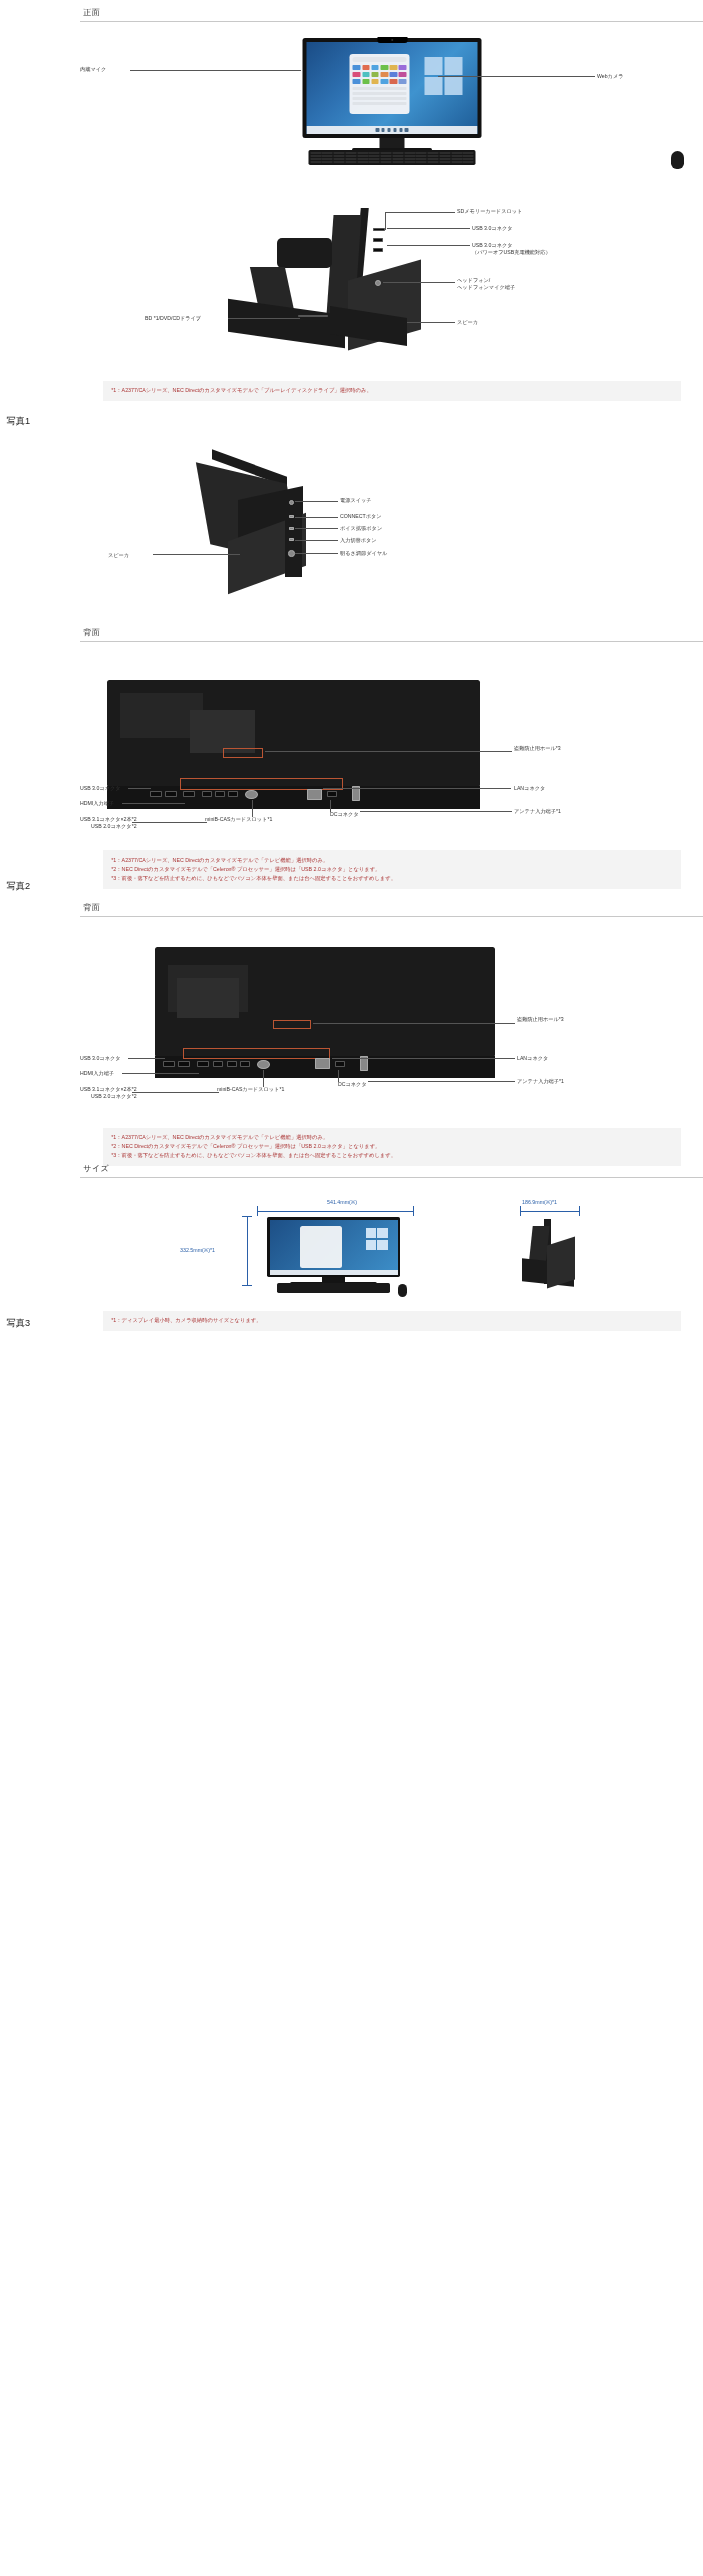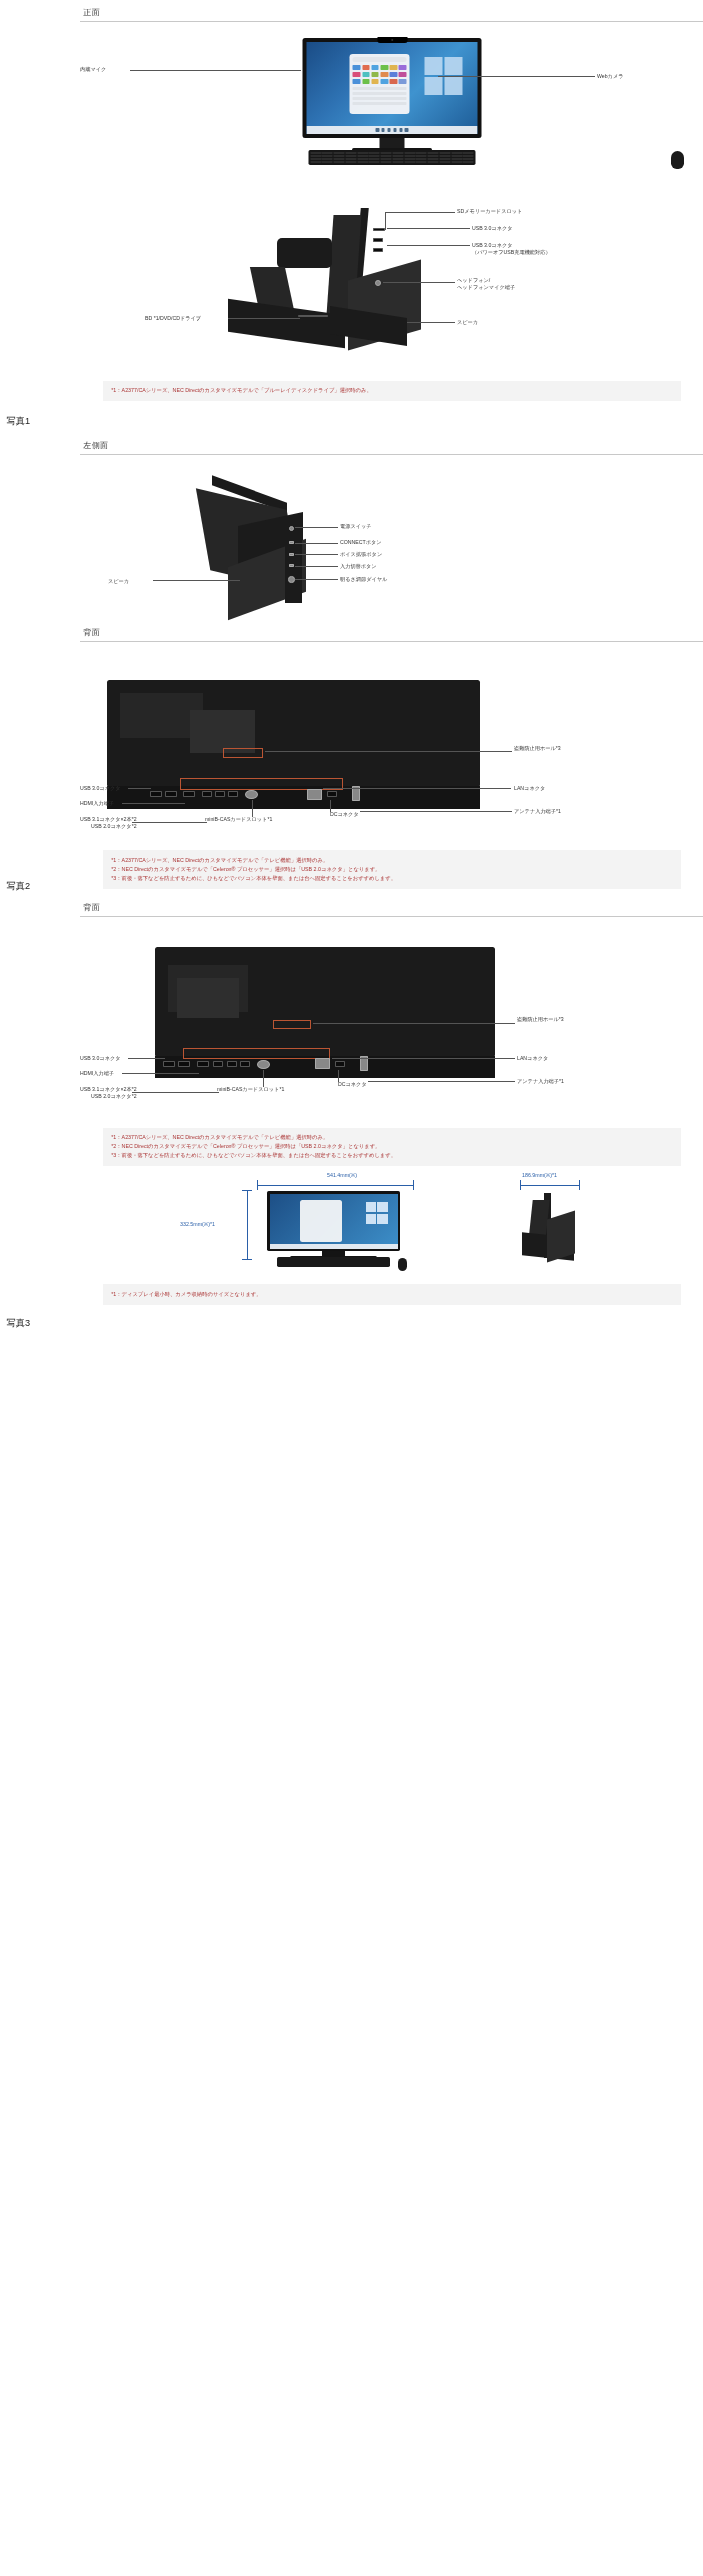--- a/index.html
+++ b/index.html
@@ -323,21 +323,20 @@
     </div>
 
     <div class="note" style="margin:11.7px 23px 0 23px;">
       <span class="nline">*1：A2377/CAシリーズ、NEC Directのカスタマイズモデルで「ブルーレイディスクドライブ」選択時のみ。</span>
     </div>
   </div>
 
   <div class="photo-label" style="position:absolute; top:415px; left:3.3px;">写真1</div>
 
   <div class="section" style="position:absolute; top:440px; left:40px; width:624px;">
-    <div class="section-title">左側面</div>
 
     <div class="fig illus" style="height:167px;">
       <div class="blk" style="left:132px; top:23px; width:75px; height:10px; transform:skewY(20deg);"></div>
       <div class="blk mid" style="left:125px; top:33px; width:87px; height:82px; transform:skewX(10deg) skewY(14deg);"></div>
       <div class="blk" style="left:158px; top:53px; width:65px; height:77px; transform:skewY(-12deg);"></div>
       <div class="blk lite" style="left:148px; top:87px; width:78px; height:53px; transform:skewY(-20deg); background:#2b2b2b;"></div>
       <div class="blk" style="left:205px; top:50px; width:16.7px; height:87px;"></div>
 
       <div class="port lt" style="left:209px; top:60px; width:5px; height:5px; border-radius:50%;"></div>
       <div class="port lt" style="left:209px; top:75px; width:5px; height:2.5px;"></div>
@@ -473,20 +472,21 @@
     </div>
 
     <div class="note" style="margin:3.3px 23px 0 23px;">
       <span class="nline">*1：A2377/CAシリーズ、NEC Directのカスタマイズモデルで「テレビ機能」選択時のみ。</span>
       <span class="nline">*2：NEC Directのカスタマイズモデルで「Celeron® プロセッサー」選択時は「USB 2.0コネクタ」となります。</span>
       <span class="nline">*3：前後・落下などを防止するために、ひもなどでパソコン本体を壁面、または台へ固定することをおすすめします。</span>
     </div>
   </div>
 
   <div class="section" style="position:absolute; top:1163px; left:40px; width:624px;">
+    <div class="section-title">サイズ</div>
 
     <div class="fig size-wrap">
 
       <div class="dim-text" style="left:247px; top:8.3px;">541.4mm(※)</div>
       <div class="dim-line" style="left:177px; top:22px; width:157px;"></div>
       <div class="dim-tick" style="left:177px; top:16.7px; width:0.8px; height:10px;"></div>
       <div class="dim-tick" style="left:333px; top:16.7px; width:0.8px; height:10px;"></div>
 
       <div class="dim-text" style="left:442px; top:8.3px;">186.9mm(※)*1</div>
       <div class="dim-line" style="left:440px; top:22px; width:60px;"></div>

